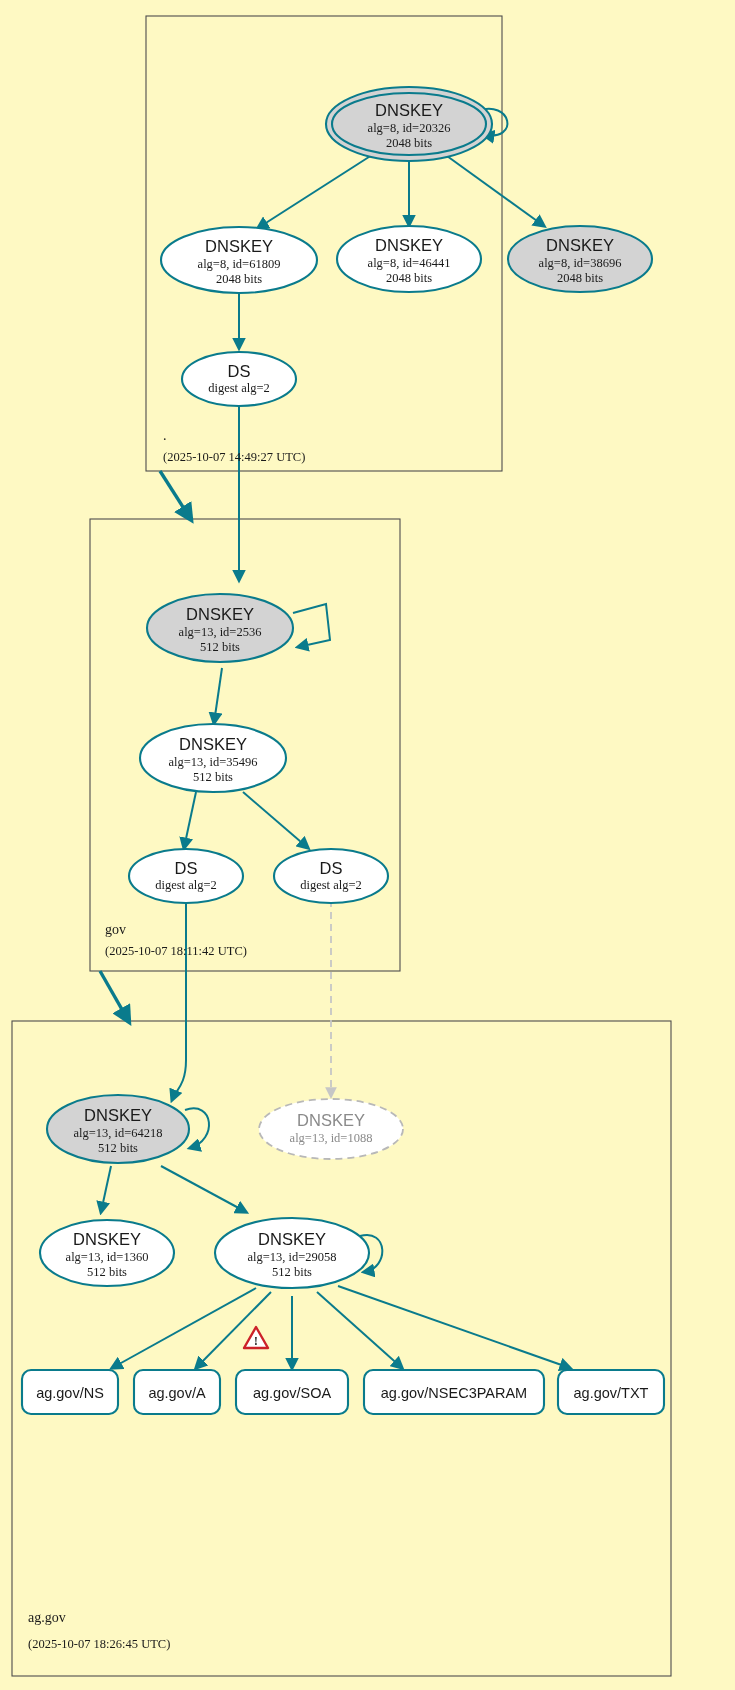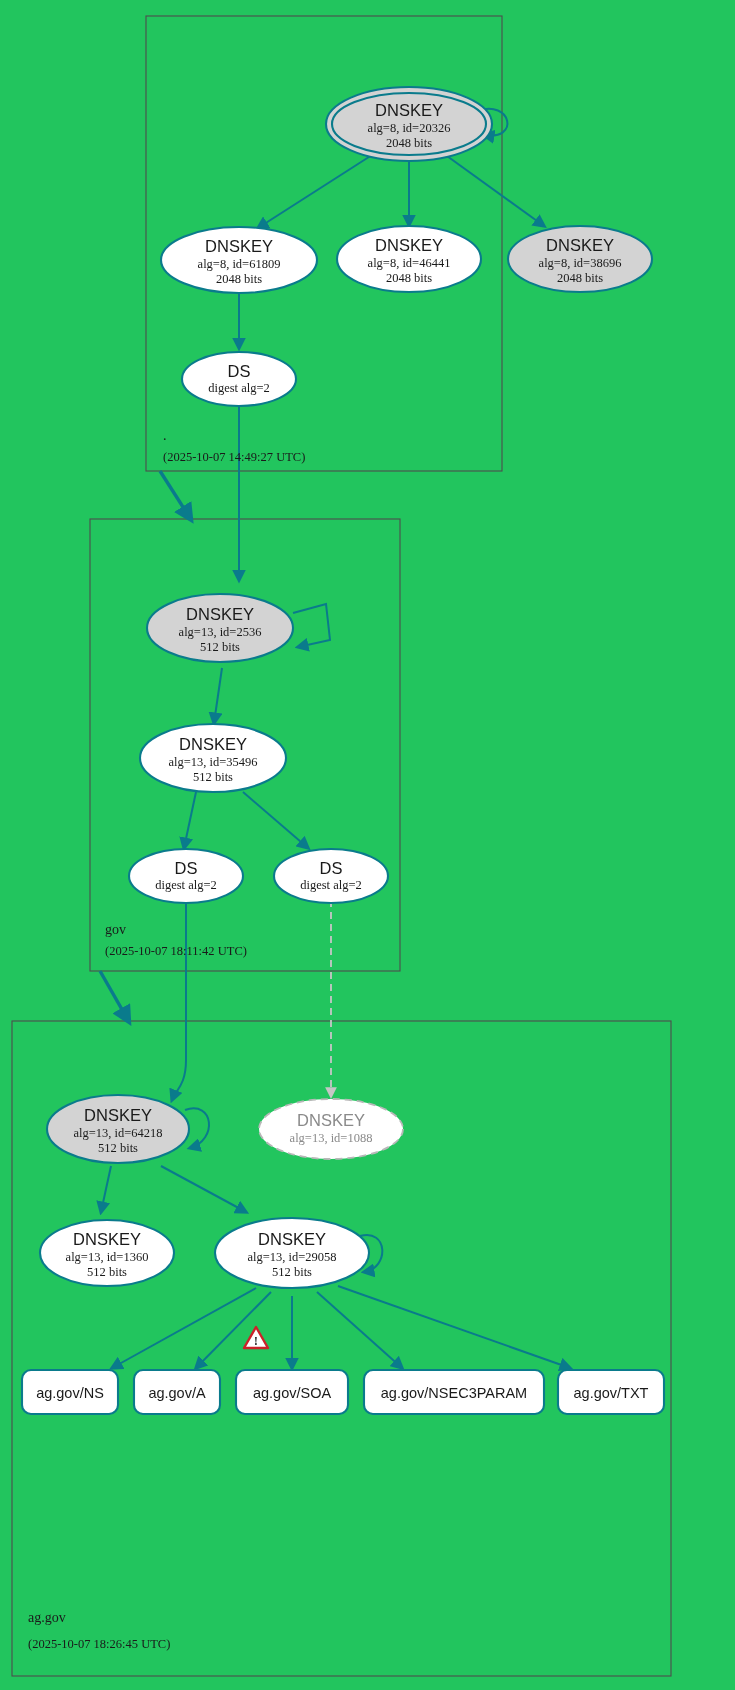--- a/index.html
+++ b/index.html
@@ -7,21 +7,21 @@
     padding: 0;
     background: #ffffff;
   }
   body {
     font-family: "Liberation Sans", sans-serif;
   }
   #canvas {
     position: relative;
     width: 735px;
     height: 1690px;
-    background: #22c55e;
+    background: #fef9c3;
     overflow: hidden;
   }
   svg.graph {
     position: absolute;
     top: 0;
     left: 0;
     width: 735px;
     height: 1690px;
   }
   .zone-box {

